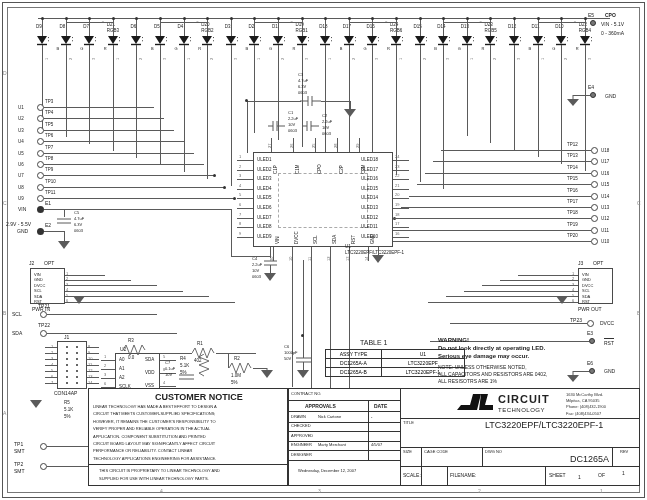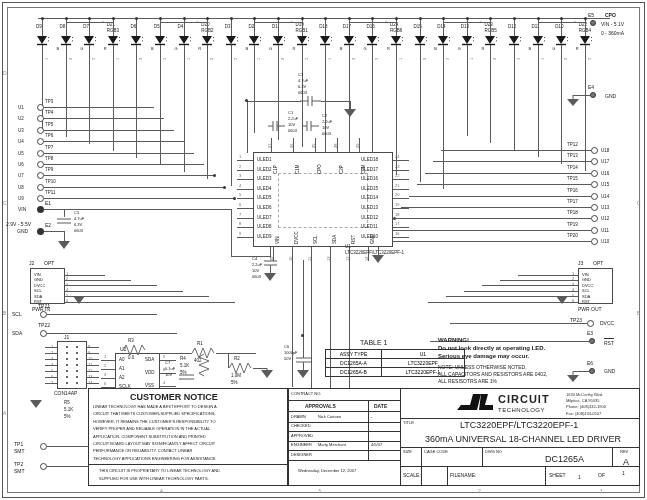--- a/index.html
+++ b/index.html
@@ -7,21 +7,21 @@
   #sheet{position:relative;width:647px;height:500px;background:#fff;overflow:hidden;}
   .ln{position:absolute;background:#5a5a5a;}
   .h{height:1px;}
   .v{width:1px;}
   .txt{position:absolute;color:#222;white-space:nowrap;font-family:"Liberation Sans",sans-serif;}
   .t4{font-size:4px;}
   .t45{font-size:4.5px;}
   .t5{font-size:5px;}
   .t6{font-size:6px;}
   .t7{font-size:7px;}
-  .t9{font-size:9px;}
+  .t9{font-size:9px;margin-left:25px;}
   .t11{font-size:11px;}
   .b{font-weight:bold;}
   .frame{position:absolute;border:1px solid #555;box-sizing:border-box;}
   .dot{position:absolute;border-radius:50%;background:#333;}
   .tp{position:absolute;width:7px;height:7px;border:1px solid #444;border-radius:50%;background:#fff;box-sizing:border-box;}
   .e-pad{position:absolute;width:6px;height:6px;border-radius:50%;background:#777;border:1px solid #333;box-sizing:border-box;}
   .icbox{position:absolute;border:1px solid #4a4a4a;background:#fff;box-sizing:border-box;}
   .icdash{position:absolute;border:1px dashed #aaa;box-sizing:border-box;}
   .tb{position:absolute;border:1px solid #333;box-sizing:border-box;background:#fff;}
   .tbl{border-collapse:collapse;font-size:5px;}
@@ -990,21 +990,20 @@
   <div class="txt t6" style="left:498px;top:407px;letter-spacing:0.5px;">TECHNOLOGY</div>
   <div id="company-address">
       <div class="txt t4" style="left:566px;top:392px;color:#333;">1630 McCarthy Blvd.</div>
       <div class="txt t4" style="left:566px;top:398.2px;color:#333;">Milpitas, CA 95035</div>
       <div class="txt t4" style="left:566px;top:404.4px;color:#333;">Phone: (408)432-1900</div>
       <div class="txt t4" style="left:566px;top:410.6px;color:#333;">Fax: (408)434-0507</div>
     </div>
 
   <div class="txt t4" style="left:403px;top:420px;">TITLE</div>
   <div class="txt t9" style="left:460px;top:420px;">LTC3220EPF/LTC3220EPF-1</div>
-  <div class="txt t9" style="left:425px;top:434px;">360mA UNIVERSAL 18-CHANNEL LED DRIVER</div>
 
   <div class="ln h" style="left:400px;top:447px;width:240px;background:#333;"></div>
   <div class="ln v" style="left:421px;top:447px;height:39px;background:#333;"></div>
   <div class="ln v" style="left:482px;top:447px;height:19px;background:#333;"></div>
   <div class="ln v" style="left:612px;top:447px;height:19px;background:#333;"></div>
   <div class="txt t4" style="left:403px;top:449px;">SIZE</div>
   <div class="txt t4" style="left:424px;top:449px;">CAGE CODE</div>
   <div class="txt t4" style="left:485px;top:449px;">DWG NO</div>
   <div class="txt t9" style="left:545px;top:454px;">DC1265A</div>
   <div class="txt t4" style="left:620px;top:449px;">REV</div>

